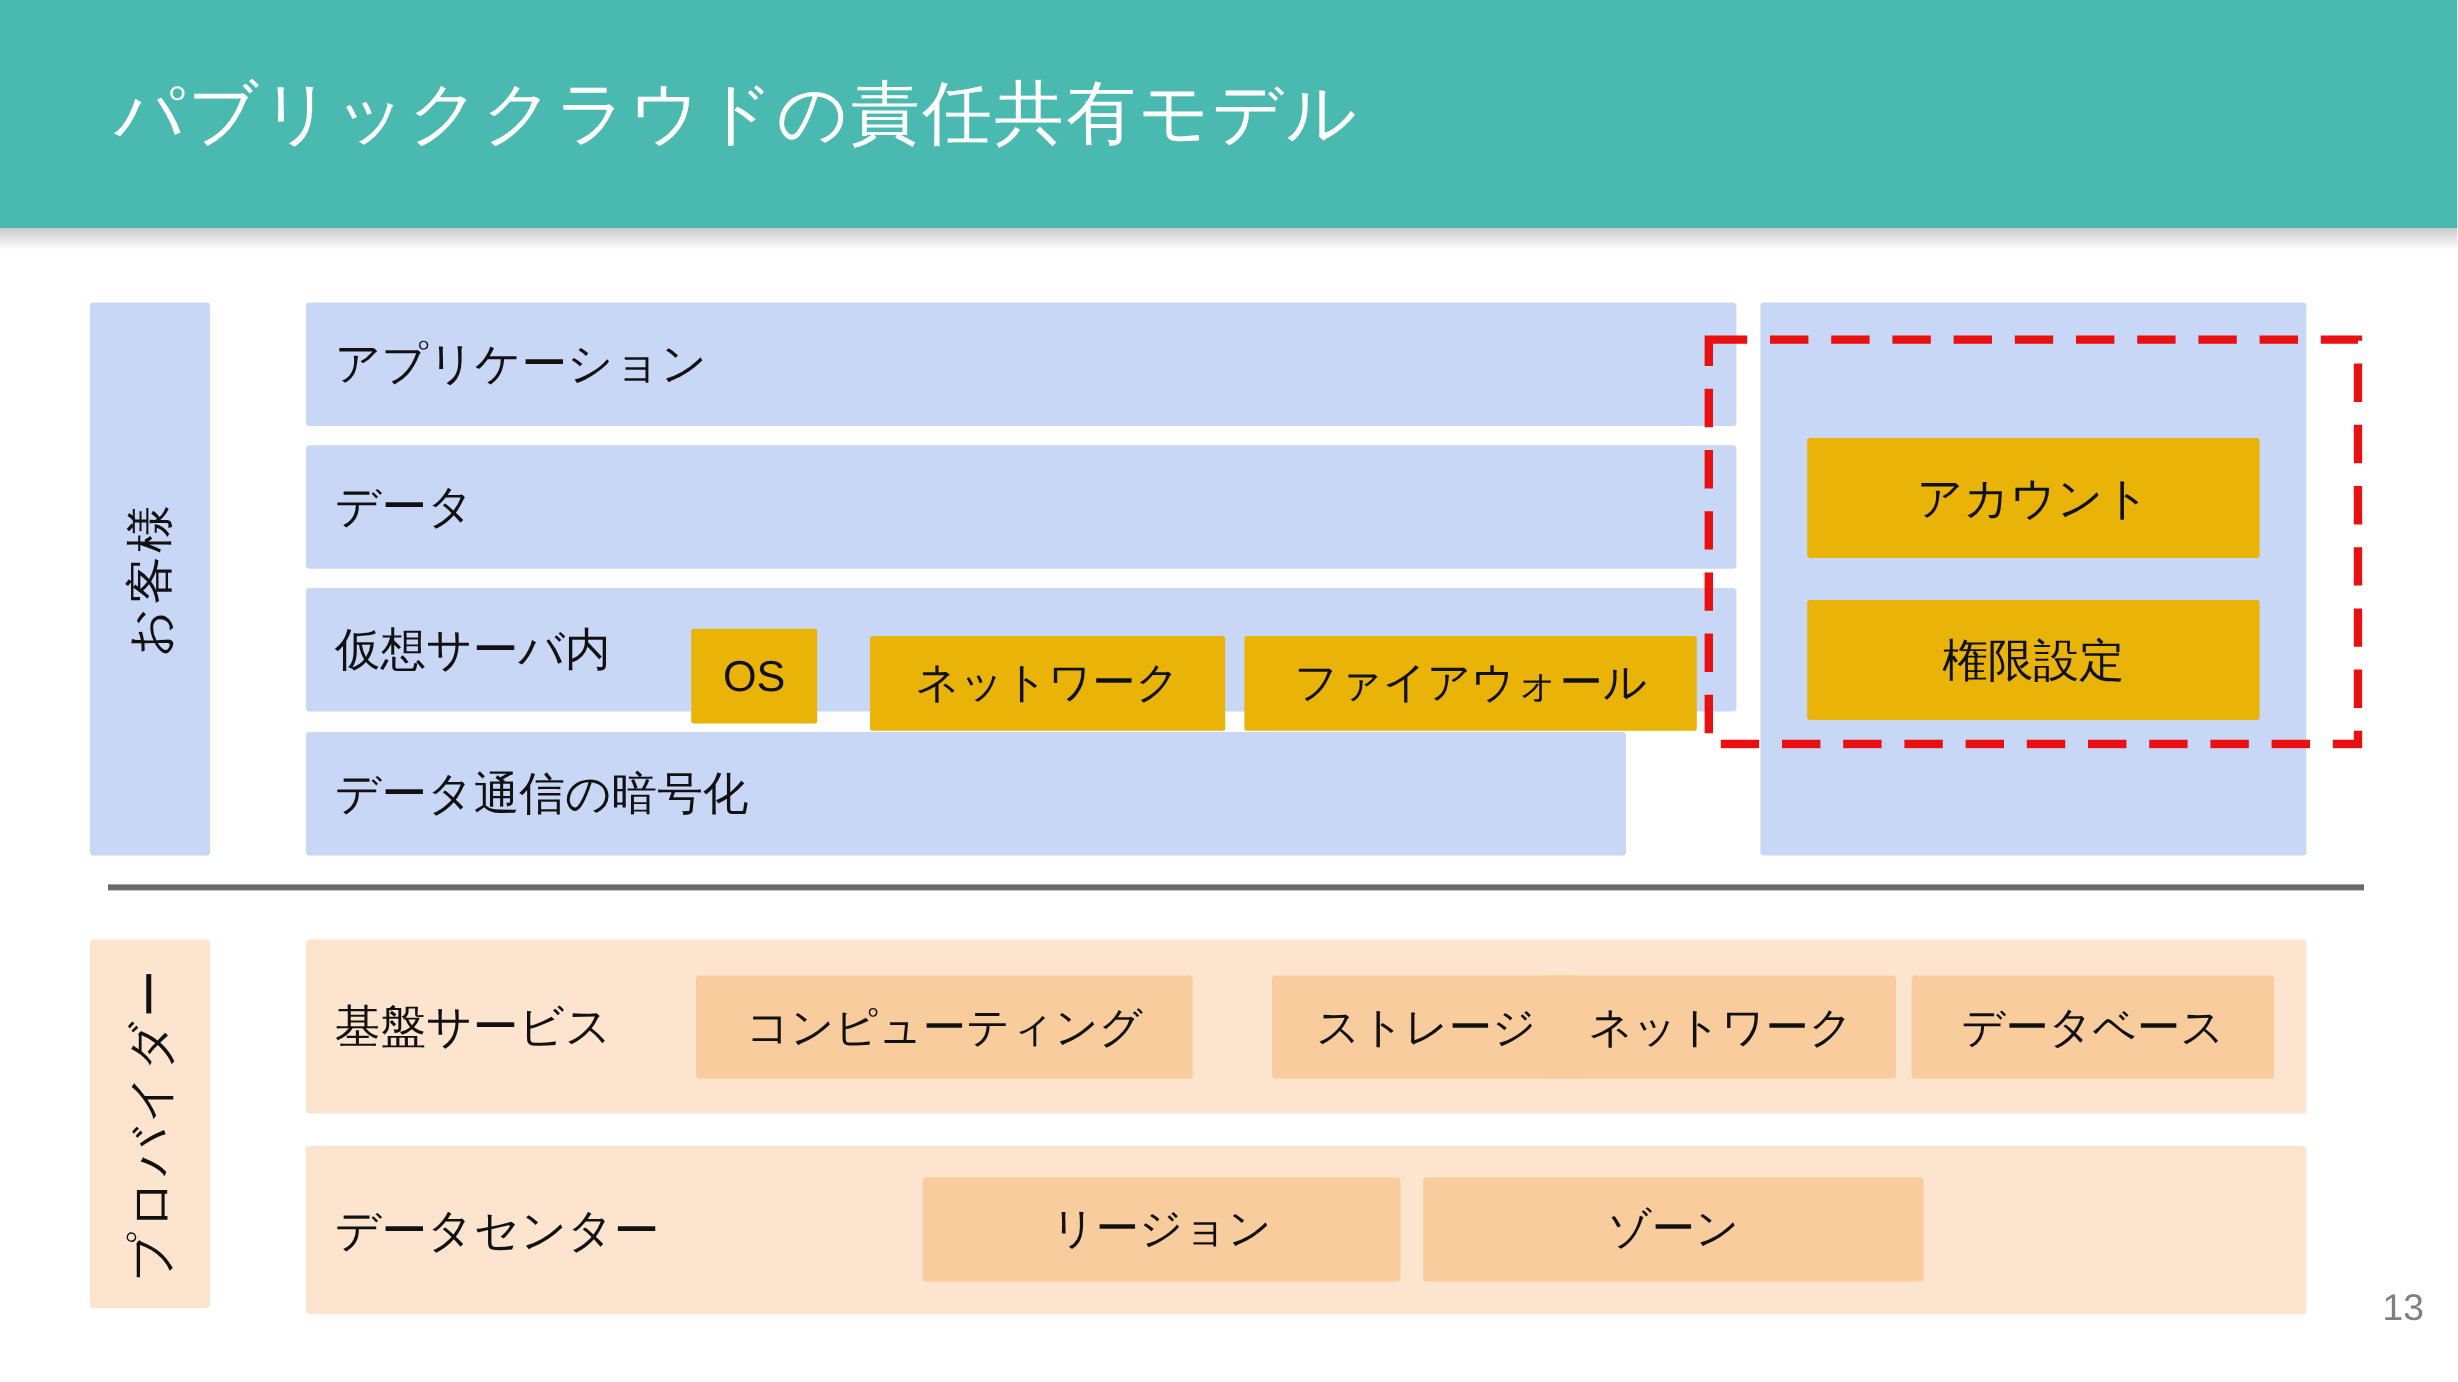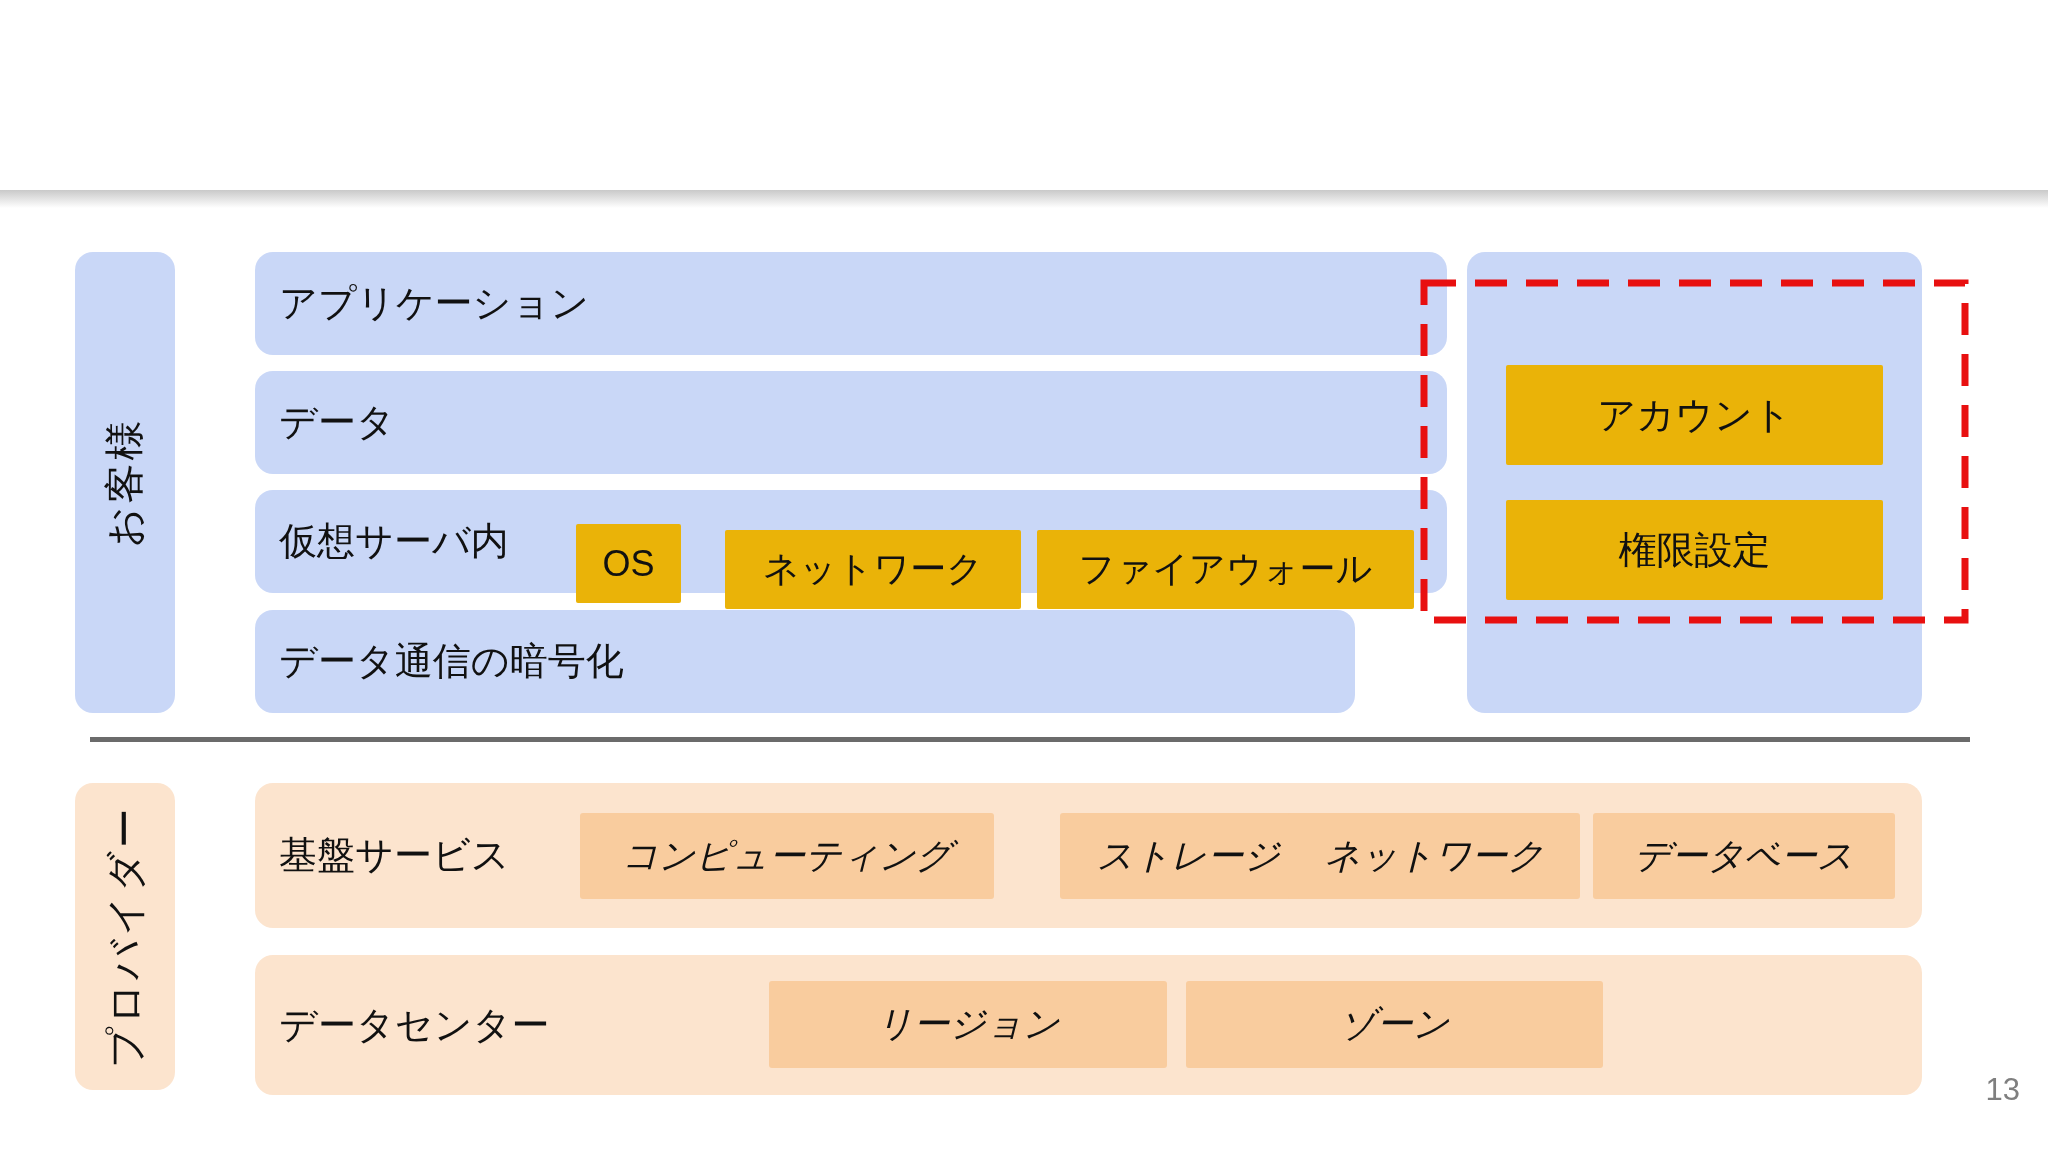--- a/index.html
+++ b/index.html
@@ -11,43 +11,46 @@
   .titlebar{position:absolute;left:0;top:0;width:2048px;height:190px;background:#4ab9b0;}
   .titlebar h1{
     position:absolute;left:95px;top:0;height:190px;margin:0;display:flex;align-items:center;
     font-size:58px;font-weight:500;letter-spacing:2px;color:#ffffff;
   }
   .header-shadow{
     position:absolute;left:0;top:190px;width:2048px;height:18px;
     background:linear-gradient(#c9c9c9,rgba(255,255,255,0));
   }
   
-  .box{position:absolute;border-radius:18px;}
+  .box{position:absolute;border-radius:3px;}
   .blue-light{background:#c9d7f7;}
   .blue-dark{background:#eab308;border-radius:2px;margin-top:28px;}
   .orange-light{background:#fce4ce;}
-  .orange-dark{background:#f9cc9e;border-radius:3px;font-style:italic;}
+  .orange-dark{background:#f9cc9e;border-radius:3px;}
   .row{display:flex;align-items:center;}
   .row .rowlabel{margin-left:24px;font-size:38px;white-space:nowrap;}
   .chip{display:flex;align-items:center;justify-content:center;font-size:36px;white-space:nowrap;}
   
   .vlabel{display:flex;align-items:center;justify-content:center;}
   .vtext{transform:rotate(-90deg);white-space:nowrap;font-size:40px;letter-spacing:3px;}
   
   .divider{position:absolute;left:90px;top:737px;width:1880px;height:5px;background:#6b6b6b;}
   
   .highlight{position:absolute;left:1420px;top:279px;}
   
   .pagenum{position:absolute;right:28px;top:1072px;font-size:31px;color:#7f7f7f;}
 </style>
 </head>
 <body>
 
 <div class="slide">
 
+  <header class="titlebar">
+    <h1>パブリッククラウドの責任共有モデル</h1>
+  </header>
   <div class="header-shadow"></div>
 
   <section>
     <div class="box blue-light vlabel" style="left:75px;top:252px;width:100px;height:461px;">
       <span class="vtext">お客様</span>
     </div>
 
     <div class="box blue-light row" style="left:255px;top:252px;width:1192px;height:103px;">
       <span class="rowlabel">アプリケーション</span>
     </div>

